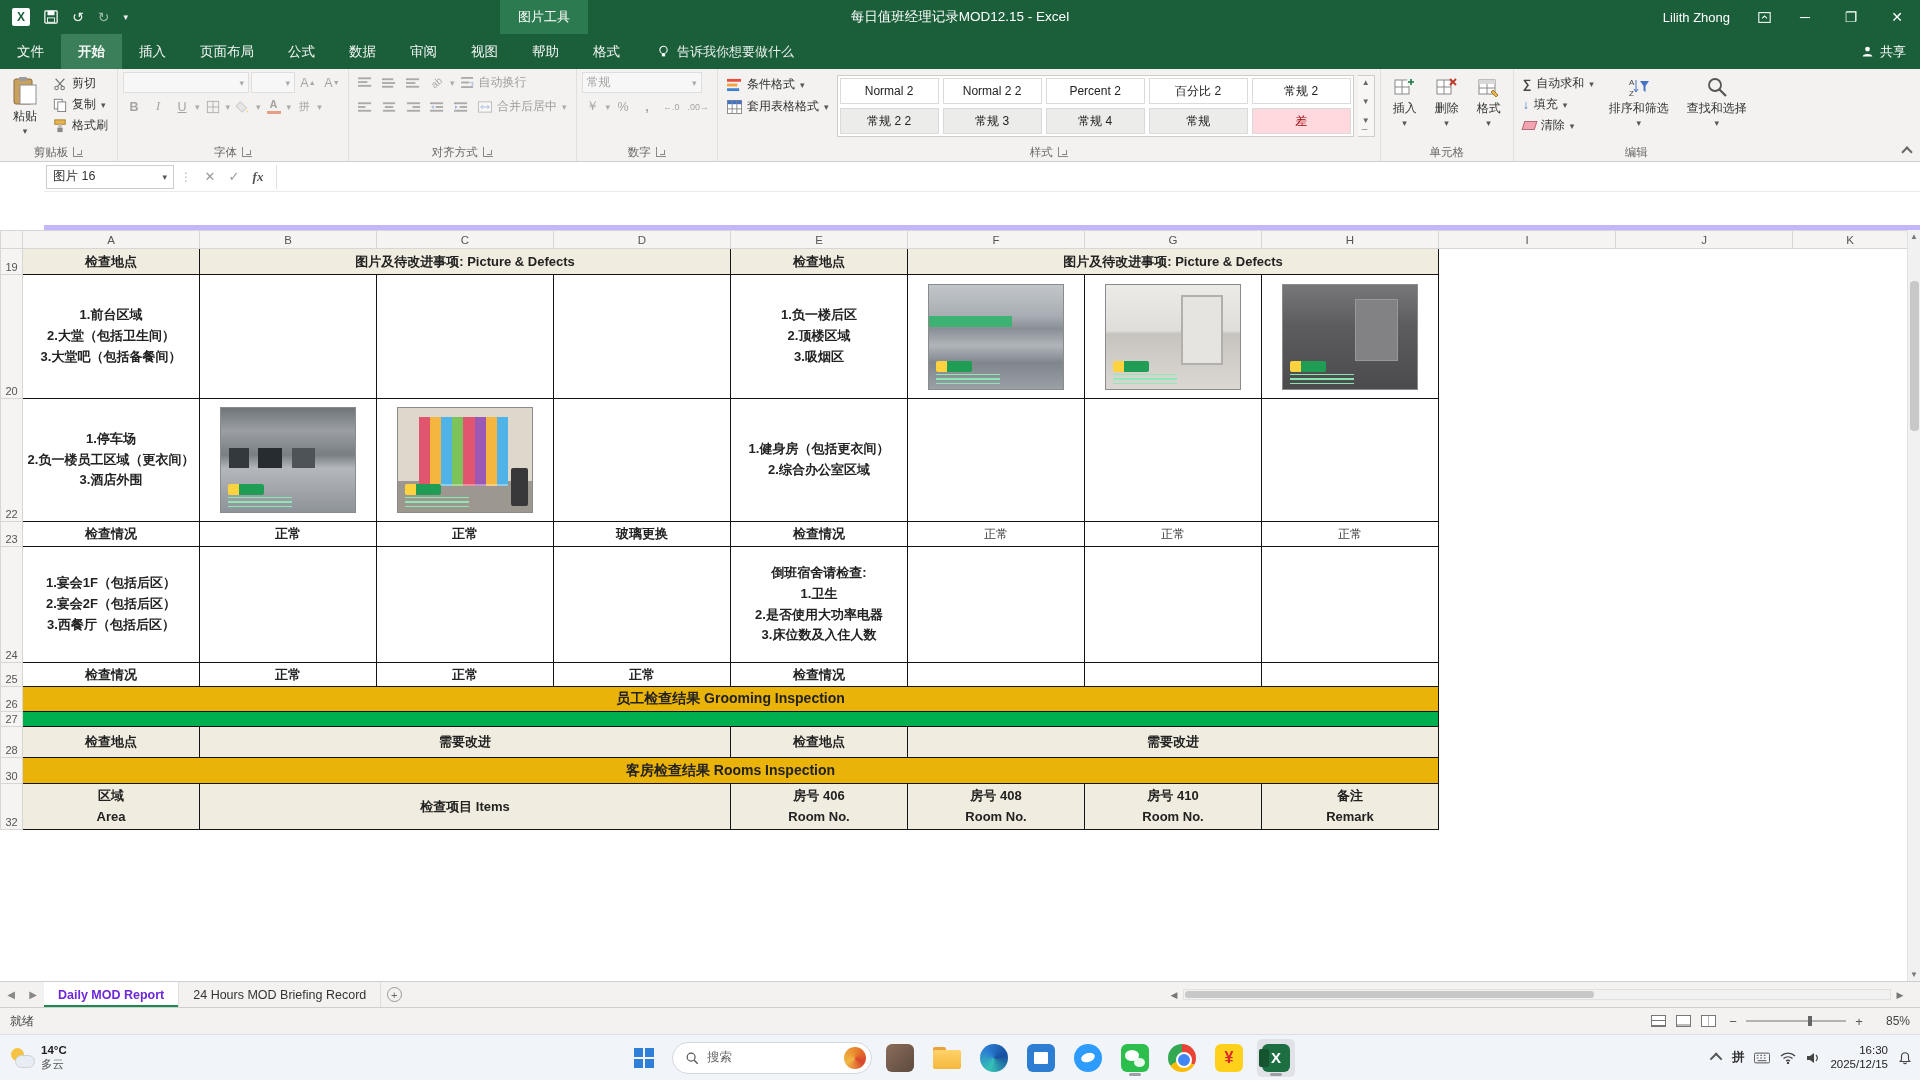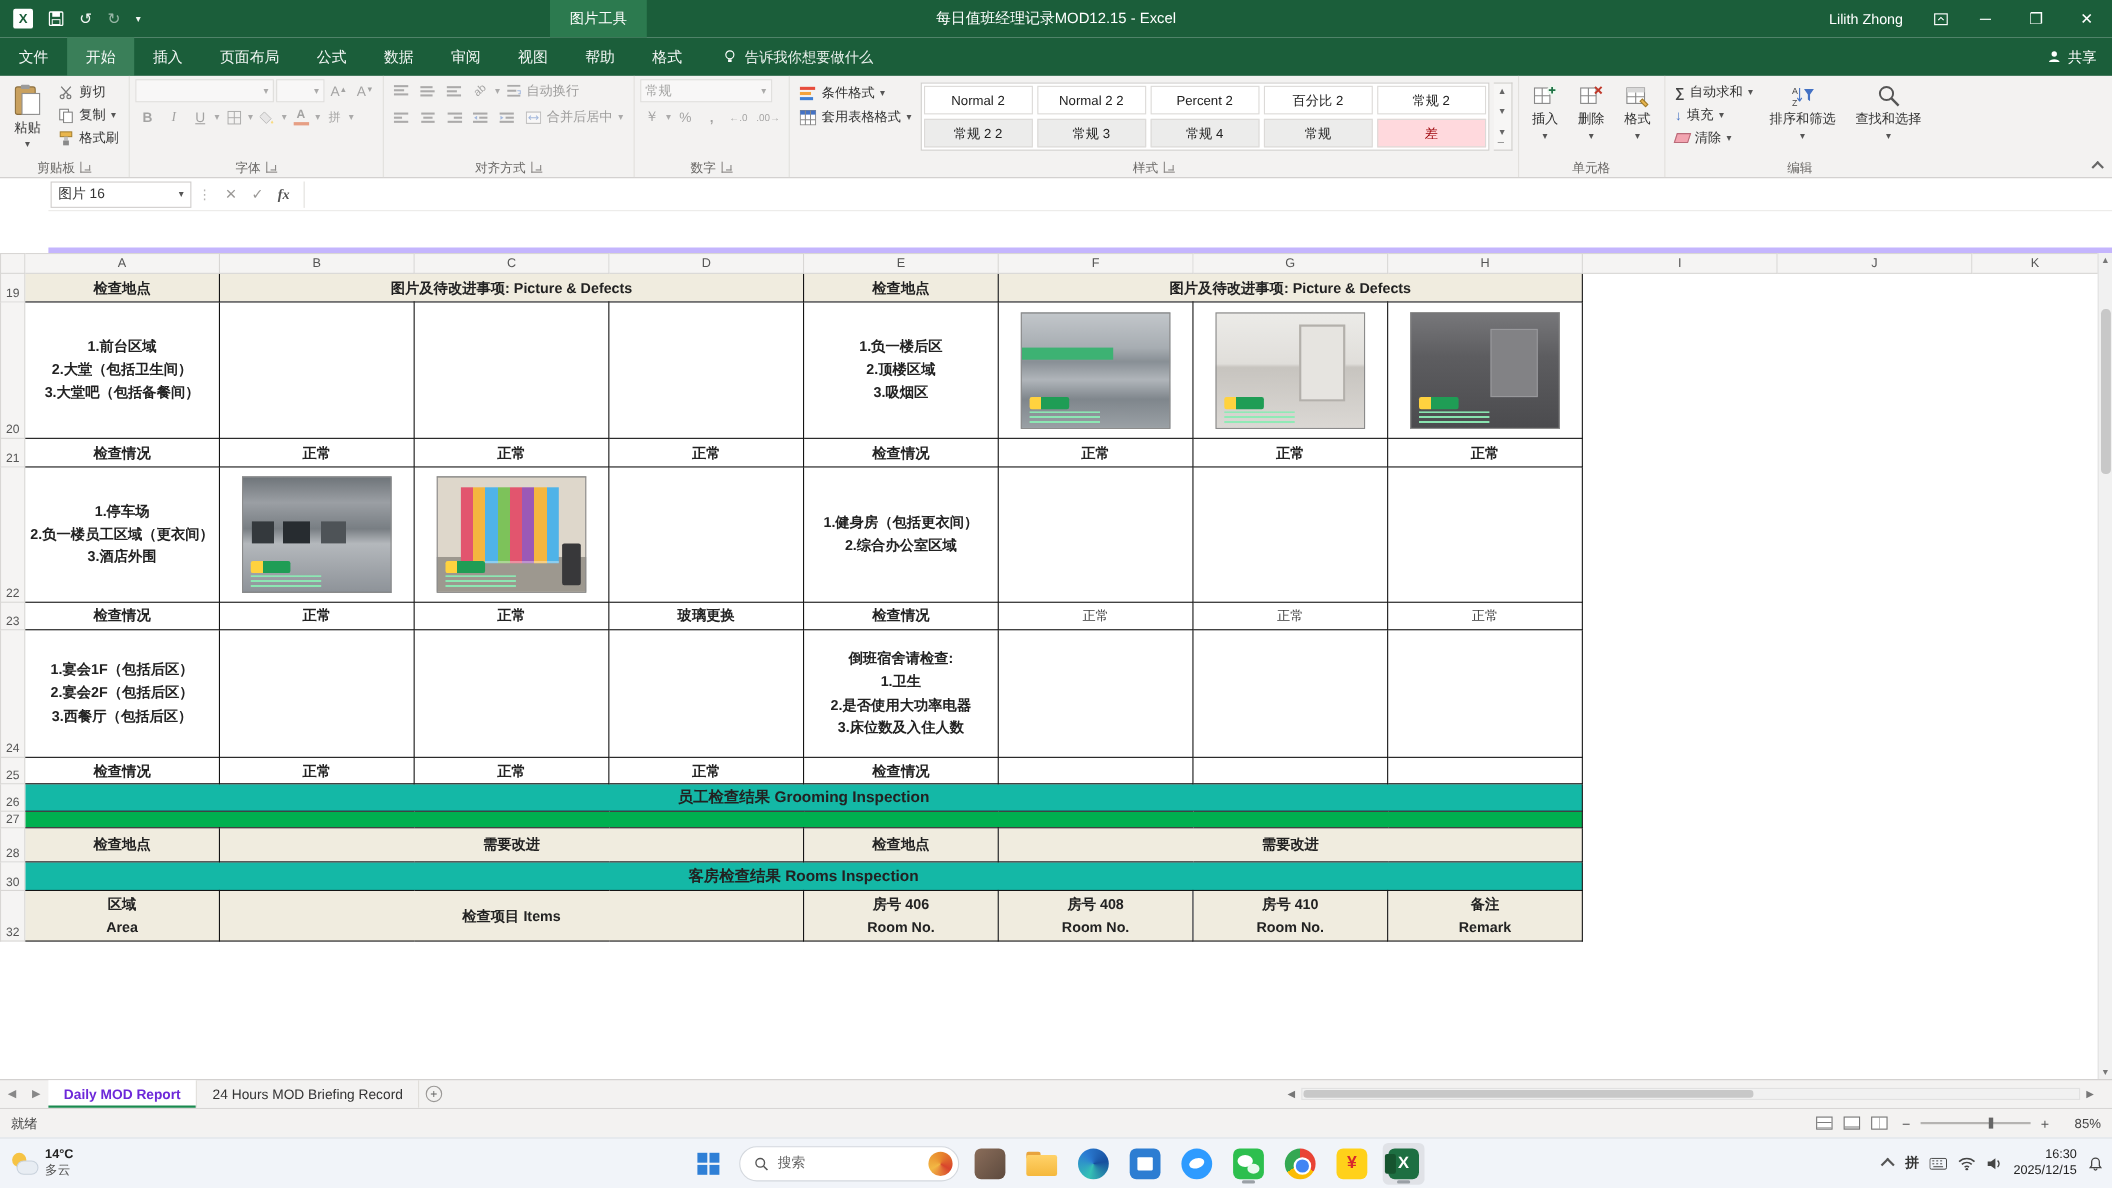--- a/index.html
+++ b/index.html
@@ -17,21 +17,21 @@
     font-size:13px; color:#fff; }
   .wtitle { position:absolute; left:0; right:0; text-align:center; font-size:13.5px; pointer-events:none; }
   .tb-right { position:absolute; right:0; top:0; height:34px; display:flex; align-items:center; }
   .username { font-size:13px; margin-right:16px; }
   .tbbtn { width:46px; height:34px; display:flex; align-items:center; justify-content:center; font-size:14px; cursor:pointer; }
   .ribdisp { width:36px; }
 
   
   .tabrow { height:35px; background:#1b5e3a; display:flex; align-items:stretch; position:relative; flex:0 0 auto; }
   .rtab { padding:0 17px; display:flex; align-items:center; color:rgba(255,255,255,.95); font-size:13.5px; cursor:pointer; }
-  .rtab.active { background:#3a7f59; }
+  .rtab.active { background:#3a7f59;font-weight:bold; }
   .tellme { display:flex; align-items:center; gap:7px; margin-left:20px; color:rgba(255,255,255,.9); font-size:13px; cursor:pointer; }
   .share { position:absolute; right:14px; top:0; height:35px; display:flex; align-items:center; gap:6px; color:#fff; font-size:13px; cursor:pointer; }
 
   
   .ribbon { height:93px; background:#f3f2f1; border-bottom:1px solid #d0cecc; display:flex; align-items:stretch; position:relative; flex:0 0 auto; }
   .rgroup { display:flex; flex-direction:column; border-right:1px solid #e2e0dd; padding:3px 5px 0 5px; position:relative; }
   .gbody { flex:1; display:flex; align-items:flex-start; gap:4px; }
   .glabel { height:18px; display:flex; align-items:center; justify-content:center; gap:5px; font-size:11.5px; color:#6a6866; }
   .dlg { width:10px; height:10px; border-left:1px solid #8a8886; border-bottom:1px solid #8a8886; position:relative; display:inline-block; cursor:pointer; }
   .dlg::after { content:""; position:absolute; right:1px; bottom:1px; width:4px; height:4px; border-right:1px solid #8a8886; border-bottom:1px solid #8a8886; }
@@ -68,21 +68,21 @@
   
   .gridwrap { flex:1; position:relative; background:#fff; overflow:hidden; }
   table.sheet { border-collapse:collapse; table-layout:fixed; width:1907px; }
   col.c-rh { width:22px; } col.c-n { width:177px; } col.c-k { width:115px; }
   .rch { height:18px; }
   td { vertical-align:middle; text-align:center; overflow:hidden; }
   td.ch { background:#f5f4f3; border:1px solid #d8d6d4; color:#555; font-size:11.5px; font-weight:normal; }
   td.rh { background:#f5f4f3; border:1px solid #d8d6d4; color:#555; font-size:11px; vertical-align:bottom; padding-bottom:1px; }
   td.bx { border:1px solid #141414; background:#fff; }
   td.hdr { border:1px solid #141414; background:#f0ecdf; font-weight:bold; font-size:13px; }
-  td.ttl { border:1px solid #141414; background:#14b8a6; font-weight:bold; font-size:14px; }
+  td.ttl { border:1px solid #141414; background:#eab308; font-weight:bold; font-size:14px; }
   td.grn { border:1px solid #141414; background:#00b050; }
   td.out { border:none; background:#fff; }
   .ml { white-space:pre-line; font-weight:bold; font-size:13px; line-height:1.6; }
   .ok { font-weight:bold; font-size:13px; }
   .oksm { font-weight:normal; font-size:12px; color:#3c3c3c; }
   td.pcell { border:1px solid #141414; background:#fff; padding:0; }
 
   .photo { height:106px; margin:8px 20px; position:relative; overflow:hidden; border:1px solid #8b8b8b; cursor:pointer; }
   .ph-garage1 { background:linear-gradient(180deg,#c2c6ca 0%,#a7adb2 30%,#888f95 42%,#b0b5ba 58%,#7f868c 75%,#9aa0a5 100%); }
   .ph-garage1::before { content:""; position:absolute; left:0; top:30%; width:62%; height:11%; background:#3db273; }
@@ -656,32 +656,20 @@
               </div>
         </td>
         <td class="pcell">
           <div class="photo ph-dark">
                 <span class="badge"></span>
               </div>
         </td>
         <td class="out" colspan="3"></td>
       </tr>
 
-      <tr style="height:26px">
-        <td class="rh">21</td>
-        <td class="bx ok">检查情况</td>
-        <td class="bx ok">正常</td>
-        <td class="bx ok">正常</td>
-        <td class="bx ok">正常</td>
-        <td class="bx ok">检查情况</td>
-        <td class="bx ok">正常</td>
-        <td class="bx ok">正常</td>
-        <td class="bx ok">正常</td>
-        <td class="out" colspan="3"></td>
-      </tr>
 
       <tr style="height:123px">
         <td class="rh">22</td>
         <td class="bx ml">1.停车场
 2.负一楼员工区域（更衣间）
 3.酒店外围</td>
         <td class="pcell">
           <div class="photo ph-garage2">
                 <span class="badge"></span>
               </div>

